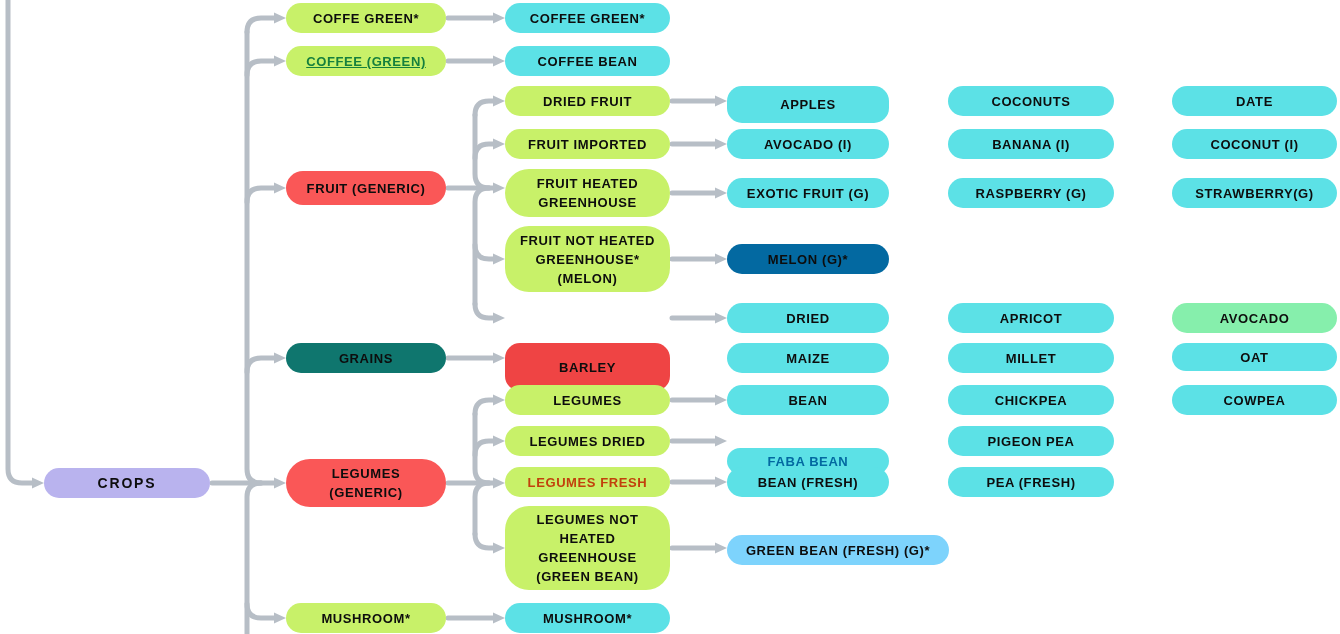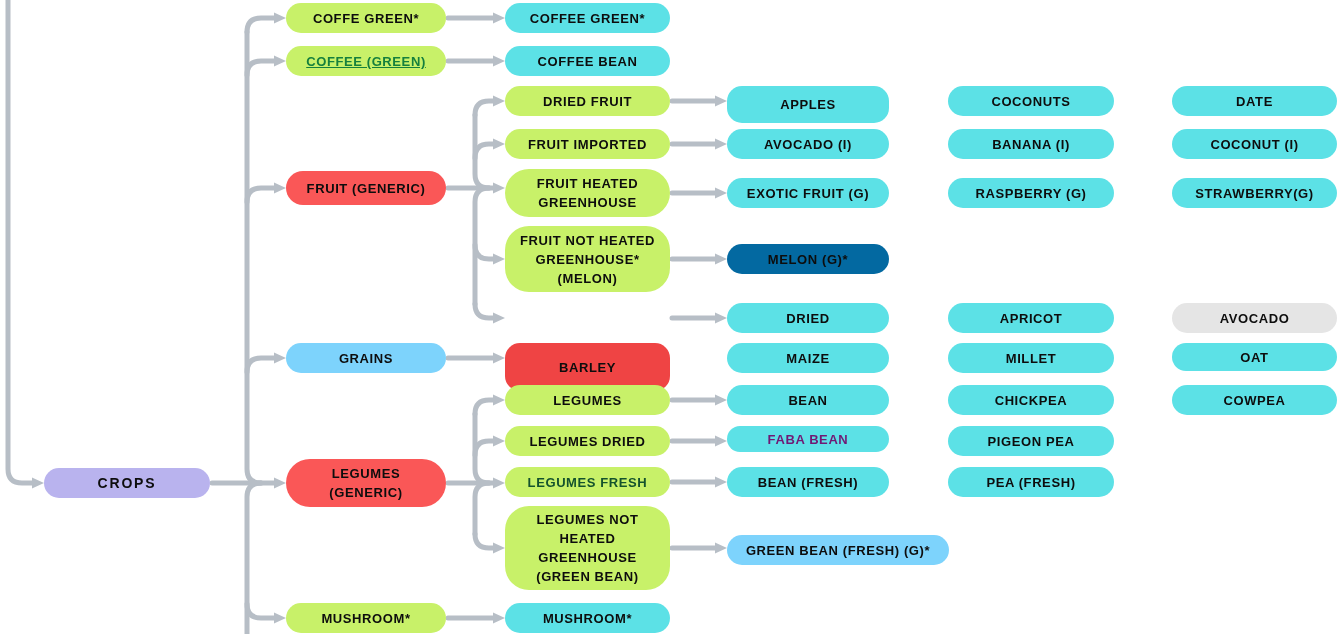--- a/index.html
+++ b/index.html
@@ -119,36 +119,36 @@
 GREENHOUSE</div>
       <div class="node leaf" style="left: 727px; top: 178px; width: 162px; height: 30px; border-radius: 15px; background: rgb(92, 225, 230); color: rgb(13, 13, 13);">EXOTIC FRUIT (G)</div>
       <div class="node leaf" style="left: 948px; top: 178px; width: 166px; height: 30px; border-radius: 15px; background: rgb(92, 225, 230); color: rgb(13, 13, 13);">RASPBERRY (G)</div>
       <div class="node leaf" style="left: 1172px; top: 178px; width: 165px; height: 30px; border-radius: 15px; background: rgb(92, 225, 230); color: rgb(13, 13, 13);">STRAWBERRY(G)</div>
       <div class="node sub" style="left: 505px; top: 226px; width: 165px; height: 66px; border-radius: 24px; background: rgb(200, 241, 105); color: rgb(13, 13, 13);">FRUIT NOT HEATED
 GREENHOUSE*
 (MELON)</div>
       <div class="node leaf" style="left: 727px; top: 244px; width: 162px; height: 30px; border-radius: 15px; background: #0369a1; color: rgb(13, 13, 13);">MELON (G)*</div>
       <div class="node leaf" style="left: 727px; top: 303px; width: 162px; height: 30px; border-radius: 15px; background: rgb(92, 225, 230); color: rgb(13, 13, 13);">DRIED</div>
       <div class="node leaf" style="left: 948px; top: 303px; width: 166px; height: 30px; border-radius: 15px; background: rgb(92, 225, 230); color: rgb(13, 13, 13);">APRICOT</div>
-      <div class="node leaf" style="left: 1172px; top: 303px; width: 165px; height: 30px; border-radius: 15px; background: #e5e5e5; color: rgb(13, 13, 13);">AVOCADO</div>
-      <div class="node sub" style="left: 286px; top: 343px; width: 160px; height: 30px; border-radius: 15px; background: #7dd3fc; color: rgb(13, 13, 13);">GRAINS</div>
+      <div class="node leaf" style="left: 1172px; top: 303px; width: 165px; height: 30px; border-radius: 15px; background: #86efac; color: rgb(13, 13, 13);">AVOCADO</div>
+      <div class="node sub" style="left: 286px; top: 343px; width: 160px; height: 30px; border-radius: 15px; background: #0f766e; color: rgb(13, 13, 13);">GRAINS</div>
       <div class="node leaf" style="left: 505px; top: 343px; width: 165px; height: 48px; border-radius: 15px; background: #ef4444; color: rgb(13, 13, 13);">BARLEY</div>
       <div class="node leaf" style="left: 727px; top: 343px; width: 162px; height: 30px; border-radius: 15px; background: rgb(92, 225, 230); color: rgb(13, 13, 13);">MAIZE</div>
       <div class="node leaf" style="left: 948px; top: 343px; width: 166px; height: 30px; border-radius: 15px; background: rgb(92, 225, 230); color: rgb(13, 13, 13);">MILLET</div>
       <div class="node leaf" style="left: 1172px; top: 343px; width: 165px; height: 28px; border-radius: 15px; background: rgb(92, 225, 230); color: rgb(13, 13, 13);">OAT</div>
       <div class="node cat" style="left: 286px; top: 459px; width: 160px; height: 48px; border-radius: 24px; background: rgb(250, 87, 87); color: rgb(13, 13, 13);">LEGUMES
 (GENERIC)</div>
       <div class="node sub" style="left: 505px; top: 385px; width: 165px; height: 30px; border-radius: 15px; background: rgb(200, 241, 105); color: rgb(13, 13, 13);">LEGUMES</div>
       <div class="node leaf" style="left: 727px; top: 385px; width: 162px; height: 30px; border-radius: 15px; background: rgb(92, 225, 230); color: rgb(13, 13, 13);">BEAN</div>
       <div class="node leaf" style="left: 948px; top: 385px; width: 166px; height: 30px; border-radius: 15px; background: rgb(92, 225, 230); color: rgb(13, 13, 13);">CHICKPEA</div>
       <div class="node leaf" style="left: 1172px; top: 385px; width: 165px; height: 30px; border-radius: 15px; background: rgb(92, 225, 230); color: rgb(13, 13, 13);">COWPEA</div>
       <div class="node sub" style="left: 505px; top: 426px; width: 165px; height: 30px; border-radius: 15px; background: rgb(200, 241, 105); color: rgb(13, 13, 13);">LEGUMES DRIED</div>
-      <div class="node leaf" style="left: 727px; top: 426px; width: 162px; height: 26px; border-radius: 15px; background: rgb(92, 225, 230); color: #701a75;">FABA BEAN</div>
+      <div class="node leaf" style="left: 727px; top: 448px; width: 162px; height: 26px; border-radius: 15px; background: rgb(92, 225, 230); color: #0369a1;">FABA BEAN</div>
       <div class="node leaf" style="left: 948px; top: 426px; width: 166px; height: 30px; border-radius: 15px; background: rgb(92, 225, 230); color: rgb(13, 13, 13);">PIGEON PEA</div>
-      <div class="node sub" style="left: 505px; top: 467px; width: 165px; height: 30px; border-radius: 15px; background: rgb(200, 241, 105); color: #14532d;">LEGUMES FRESH</div>
+      <div class="node sub" style="left: 505px; top: 467px; width: 165px; height: 30px; border-radius: 15px; background: rgb(200, 241, 105); color: #c2410c;">LEGUMES FRESH</div>
       <div class="node leaf" style="left: 727px; top: 467px; width: 162px; height: 30px; border-radius: 15px; background: rgb(92, 225, 230); color: rgb(13, 13, 13);">BEAN (FRESH)</div>
       <div class="node leaf" style="left: 948px; top: 467px; width: 166px; height: 30px; border-radius: 15px; background: rgb(92, 225, 230); color: rgb(13, 13, 13);">PEA (FRESH)</div>
       <div class="node sub" style="left: 505px; top: 506px; width: 165px; height: 84px; border-radius: 24px; background: rgb(200, 241, 105); color: rgb(13, 13, 13);">LEGUMES NOT
 HEATED
 GREENHOUSE
 (GREEN BEAN)</div>
       <div class="node leaf" style="left: 727px; top: 535px; width: 222px; height: 30px; border-radius: 15px; background: #7dd3fc; color: rgb(13, 13, 13);">GREEN BEAN (FRESH) (G)*</div>
       <div class="node sub" style="left: 286px; top: 603px; width: 160px; height: 30px; border-radius: 15px; background: rgb(200, 241, 105); color: rgb(13, 13, 13);">MUSHROOM*</div>
       <div class="node leaf" style="left: 505px; top: 603px; width: 165px; height: 30px; border-radius: 15px; background: rgb(92, 225, 230); color: rgb(13, 13, 13);">MUSHROOM*</div>
     </div>

